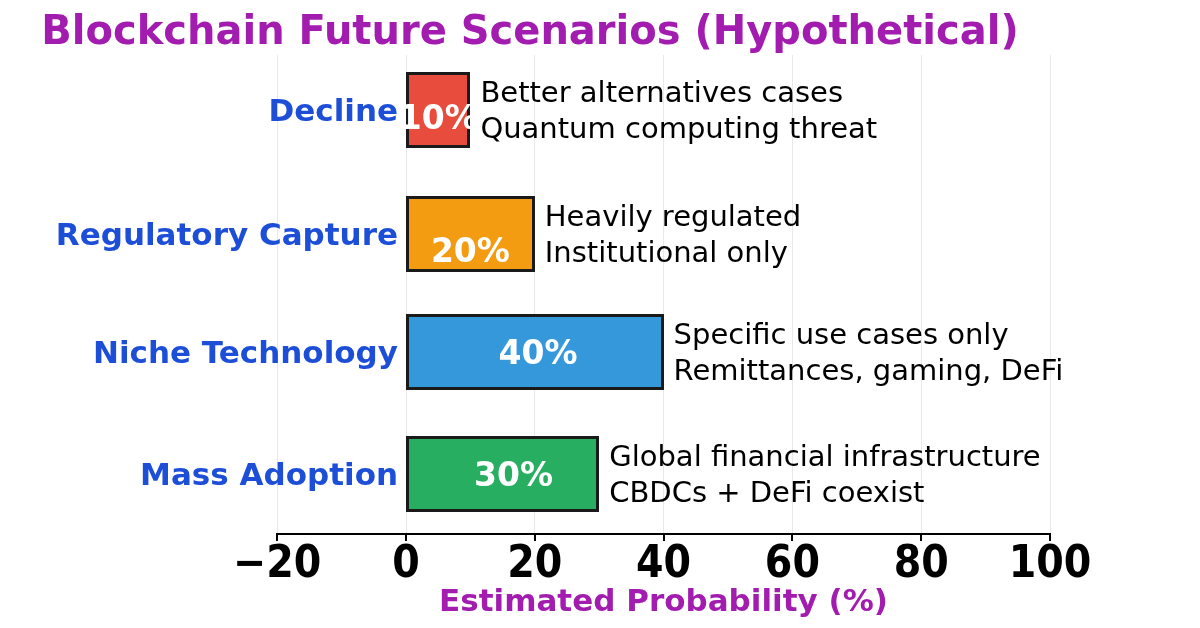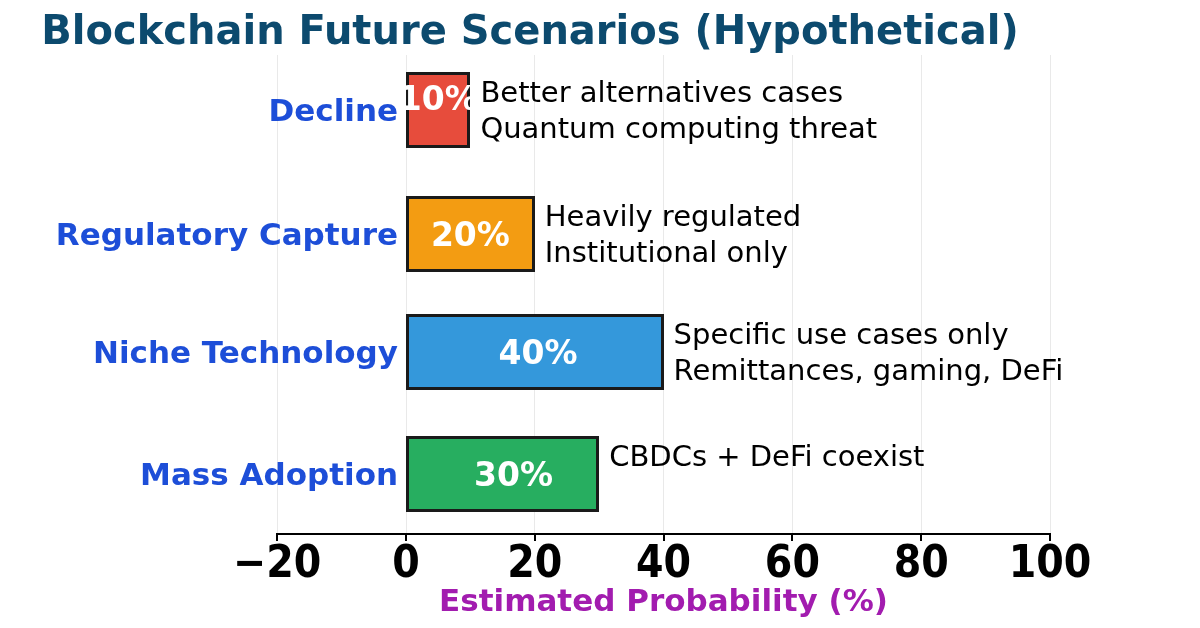--- a/index.html
+++ b/index.html
@@ -23,21 +23,21 @@
   #chart-title {
     position: absolute;
     left: 0;
     top: 6px;
     width: 1060px;
     text-align: center;
     font-family: "DejaVu Sans", sans-serif;
     font-weight: bold;
     font-size: 40px;
     line-height: 48px;
-    color: #0c4a6e;
+    color: #a21caf;
     white-space: nowrap;
   }
 
   
   #plot-area {
     position: absolute;
     left: 0;
     top: 0;
     width: 1200px;
     height: 628px;
@@ -147,44 +147,45 @@
         <div class="gridline" style="left: 405.5px; background: rgb(233, 233, 233);"></div>
         <div class="gridline" style="left: 534.3px; background: rgb(233, 233, 233);"></div>
         <div class="gridline" style="left: 663.1px; background: rgb(233, 233, 233);"></div>
         <div class="gridline" style="left: 791.9px; background: rgb(233, 233, 233);"></div>
         <div class="gridline" style="left: 920.7px; background: rgb(233, 233, 233);"></div>
         <div class="gridline" style="left: 1049.5px; background: rgb(233, 233, 233);"></div>
       </div>
 
     <div id="bars-layer">
         <div class="bar" style="top: 72px; width: 64.4px; height: 76px; background: rgb(231, 76, 60); border-color: rgb(26, 26, 26);"></div>
-        <div class="bar-value" style="top: 60px; width: 64.4px; height: 76px;">10%</div>
+        <div class="bar-value" style="top: 79px; width: 64.4px; height: 76px;">10%</div>
         <div class="cat-label" style="top: 91px;">Decline</div>
         <div class="annotation" style="left: 480.4px; top: 74px;">
           <span>Better alternatives cases</span>
           <span>Quantum computing threat</span>
         </div>
         <div class="bar" style="top: 196px; width: 128.8px; height: 76px; background: rgb(243, 156, 18); border-color: rgb(26, 26, 26);"></div>
-        <div class="bar-value" style="top: 196px; width: 128.8px; height: 76px;">20%</div>
+        <div class="bar-value" style="top: 212px; width: 128.8px; height: 76px;">20%</div>
         <div class="cat-label" style="top: 215px;">Regulatory Capture</div>
         <div class="annotation" style="left: 544.8px; top: 198px;">
           <span>Heavily regulated</span>
           <span>Institutional only</span>
         </div>
         <div class="bar" style="top: 314px; width: 257.6px; height: 76px; background: rgb(52, 152, 219); border-color: rgb(26, 26, 26);"></div>
         <div class="bar-value" style="top: 314px; width: 264px; height: 76px;">40%</div>
         <div class="cat-label" style="top: 333px;">Niche Technology</div>
         <div class="annotation" style="left: 673.6px; top: 316px;">
           <span>Specific use cases only</span>
           <span>Remittances, gaming, DeFi</span>
         </div>
         <div class="bar" style="top: 436px; width: 193.2px; height: 76px; background: rgb(39, 174, 96); border-color: rgb(26, 26, 26);"></div>
         <div class="bar-value" style="top: 436px; width: 215px; height: 76px;">30%</div>
         <div class="cat-label" style="top: 455px;">Mass Adoption</div>
         <div class="annotation" style="left: 609.2px; top: 438px;">
+          <span>Global financial infrastructure</span>
           <span>CBDCs + DeFi coexist</span>
         </div>
       </div>
 
     <div id="axis-line"></div>
     <div id="xticks-layer">
         <div class="x-tick-mark" style="left: 276.2px;"></div>
         <div class="x-tick-label" style="left: 277.2px;">−20</div>
         <div class="x-tick-mark" style="left: 405px;"></div>
         <div class="x-tick-label" style="left: 406px;">0</div>

